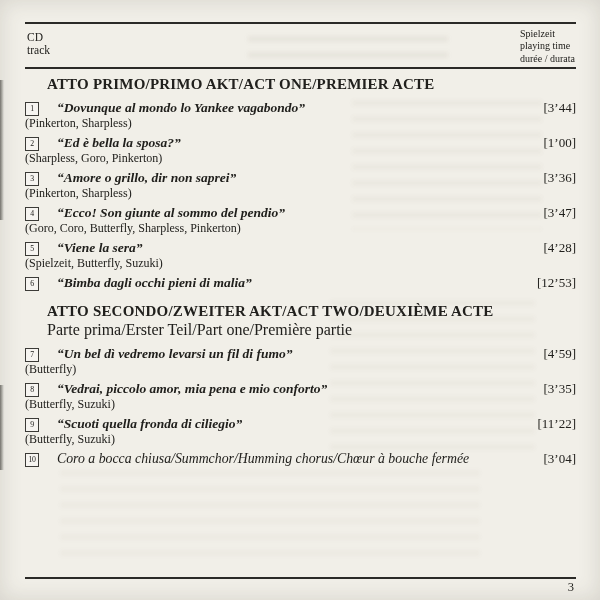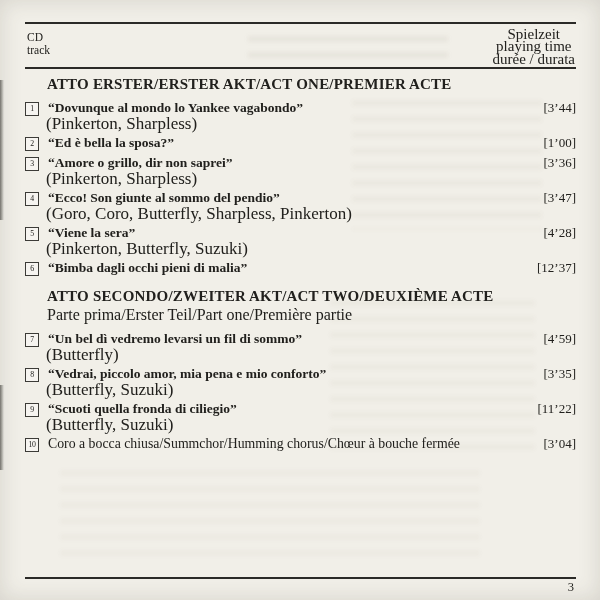--- a/index.html
+++ b/index.html
@@ -45,22 +45,22 @@
   .rule.top    { top: 22px; }
   .rule.second { top: 67px; }
   .rule.bottom { top: 577px; height: 1.7px; }
 
   .hdr-left {
     position: absolute; left: 27px; top: 31px;
     font-size: 11.5px; line-height: 12.5px;
   }
   .hdr-right {
     position: absolute; right: 25px; top: 28px;
-    font-size: 15px; line-height: 12.3px;
-    text-align: center;
+    font-size: 10px; line-height: 12.3px;
+    text-align: left;
     margin-left: 15px;
   }
 
   .content {
     position: absolute; left: 25px; right: 24px; top: 76px;
   }
   .section-heading {
     font-weight: bold;
     font-size: 15px; line-height: 16px;
     letter-spacing: 0.2px;
@@ -80,35 +80,35 @@
     border: 1.2px solid #3c3b37;
     background: rgba(255,255,255,0.35);
     font-size: 7.8px; line-height: 12px;
     text-align: center;
     align-self: flex-start;
     margin-top: 1.5px;
     letter-spacing: -0.3px;
   }
   .track-title {
     flex: 1;
-    margin-left: 9px;
+    margin-left: 18px;
     font-weight: bold;
     font-size: 13.5px; line-height: 15px;
     padding-right: 12px;
+    font-style: italic;
   }
   .track.plain .track-title { font-weight: normal; font-size: 13.8px; }
   .track-time {
     flex: none;
     font-size: 13px;
     white-space: nowrap;
     padding-left: 8px;
   }
   .track-performers {
-    margin-left: 21px;
-    font-size: 17px; line-height: 15px;
+    font-size: 12px; line-height: 15px;
   }
   .track-performers:empty { display: none; }
 
   .page-number {
     position: absolute; right: 26px; top: 580px;
     font-size: 12.5px;
   }
 </style>
 </head>
 <body>
@@ -132,37 +132,38 @@
   <div class="hdr-right">
     <div>Spielzeit</div>
     <div>playing time</div>
     <div>durée / durata</div>
   </div>
 
   <div class="rule second"></div>
 
   <div class="content">
   <div class="section">
-    <div class="section-heading">ATTO ERSTER/ERSTER AKT/ACT ONE/PREMIER ACTE</div>
+    <div class="section-heading">ATTO PRIMO/PRIMO AKT/ACT ONE/PREMIER ACTE</div>
 
   <div class="track">
     <div class="track-main">
       <span class="num-box">1</span>
       <span class="track-title">“Dovunque al mondo lo Yankee vagabondo”</span>
       <span class="track-time">[3’44]</span>
     </div>
     <div class="track-performers">(Pinkerton, Sharpless)</div>
   </div>
 
   <div class="track">
     <div class="track-main">
       <span class="num-box">2</span>
       <span class="track-title">“Ed è bella la sposa?”</span>
       <span class="track-time">[1’00]</span>
     </div>
+    <div class="track-performers">(Sharpless, Goro, Pinkerton)</div>
   </div>
 
   <div class="track">
     <div class="track-main">
       <span class="num-box">3</span>
       <span class="track-title">“Amore o grillo, dir non saprei”</span>
       <span class="track-time">[3’36]</span>
     </div>
     <div class="track-performers">(Pinkerton, Sharpless)</div>
   </div>
@@ -175,40 +176,40 @@
     </div>
     <div class="track-performers">(Goro, Coro, Butterfly, Sharpless, Pinkerton)</div>
   </div>
 
   <div class="track">
     <div class="track-main">
       <span class="num-box">5</span>
       <span class="track-title">“Viene la sera”</span>
       <span class="track-time">[4’28]</span>
     </div>
-    <div class="track-performers">(Pinkerton, Butterfly, Suzuki)</div>
+    <div class="track-performers">(Spielzeit, Butterfly, Suzuki)</div>
   </div>
 
   <div class="track">
     <div class="track-main">
       <span class="num-box">6</span>
       <span class="track-title">“Bimba dagli occhi pieni di malia”</span>
-      <span class="track-time">[12’37]</span>
+      <span class="track-time">[12’53]</span>
     </div>
   </div>
 </div>
 
   <div class="section">
     <div class="section-heading">ATTO SECONDO/ZWEITER AKT/ACT TWO/DEUXIÈME ACTE</div>
     <div class="section-subheading">Parte prima/Erster Teil/Part one/Première partie</div>
 
   <div class="track">
     <div class="track-main">
       <span class="num-box">7</span>
-      <span class="track-title">“Un bel dì vedremo levarsi un fil di sommo”</span>
+      <span class="track-title">“Un bel dì vedremo levarsi un fil di fumo”</span>
       <span class="track-time">[4’59]</span>
     </div>
     <div class="track-performers">(Butterfly)</div>
   </div>
 
   <div class="track">
     <div class="track-main">
       <span class="num-box">8</span>
       <span class="track-title">“Vedrai, piccolo amor, mia pena e mio conforto”</span>
       <span class="track-time">[3’35]</span>

